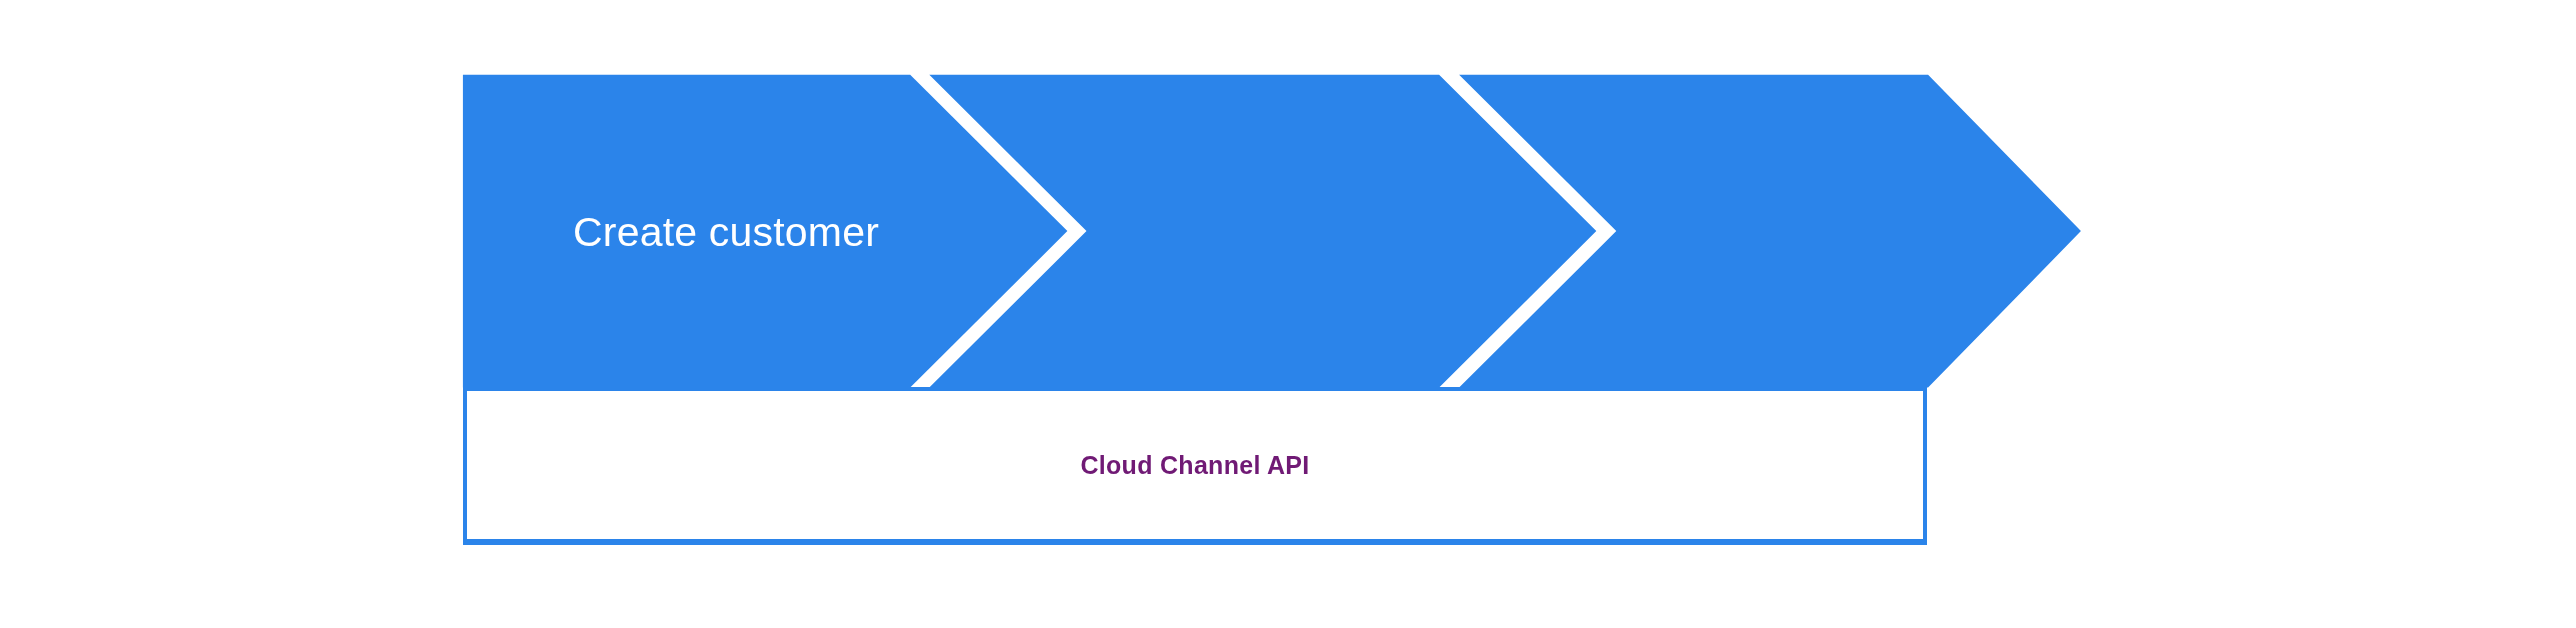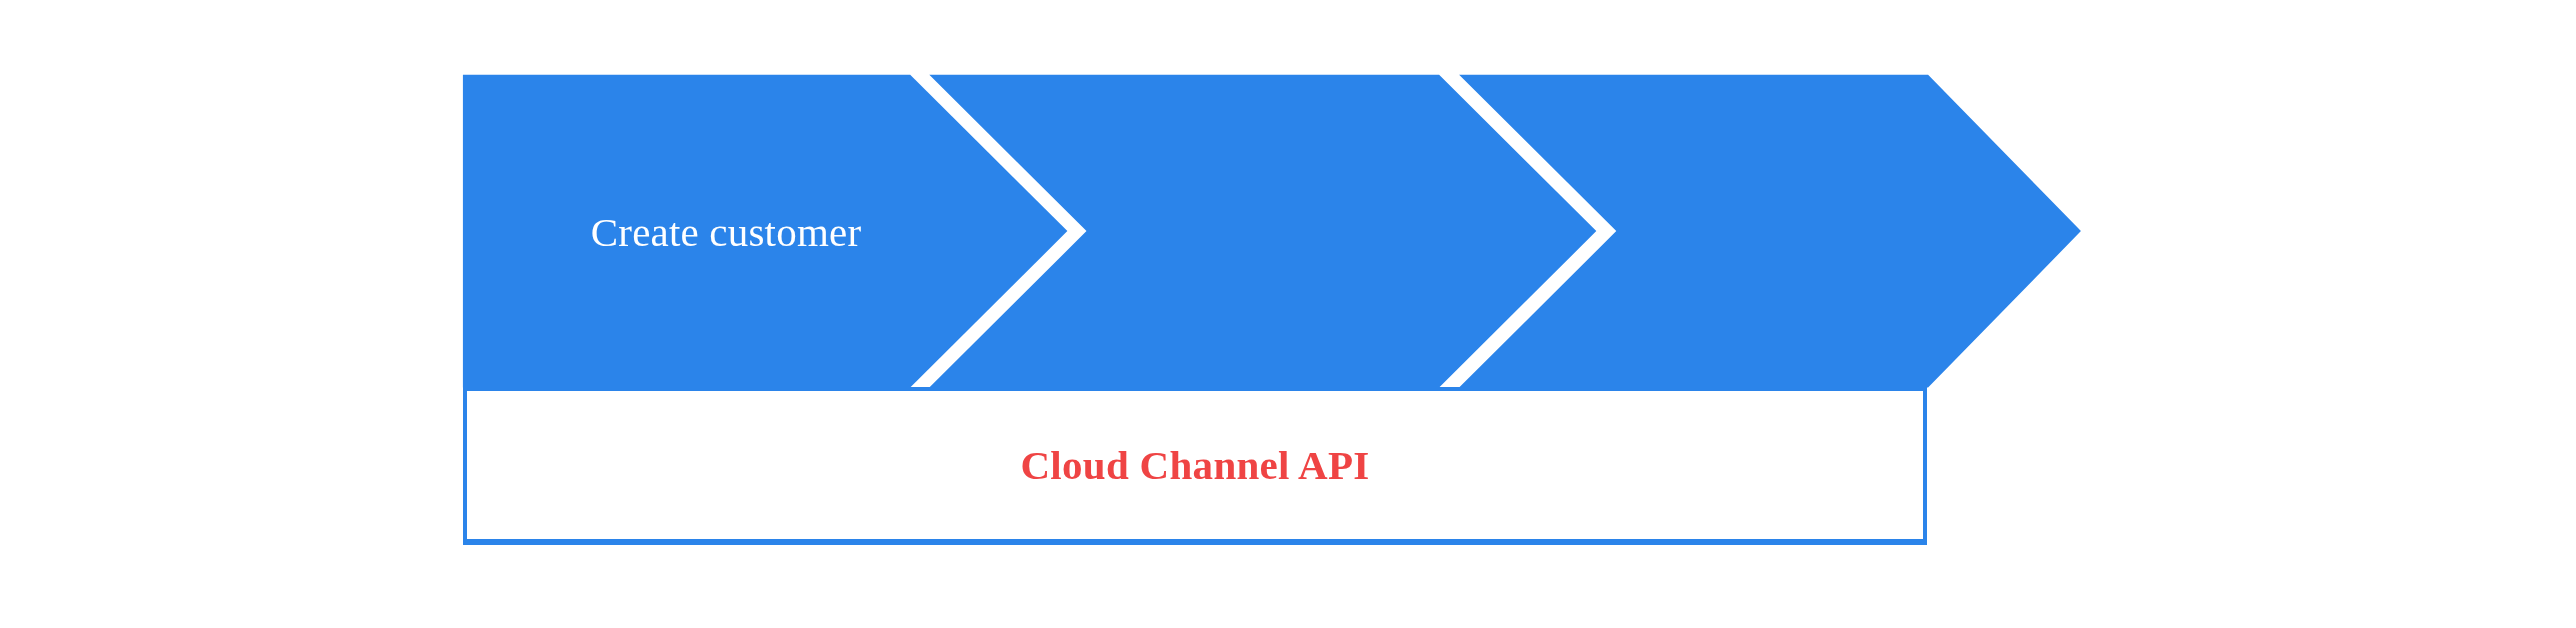--- a/index.html
+++ b/index.html
@@ -6,21 +6,21 @@
     margin: 0;
     padding: 0;
     background: #ffffff;
   }
   .canvas {
     position: relative;
     width: 2576px;
     height: 629px;
     background: #ffffff;
     overflow: hidden;
-    font-family: Liberation Serif, serif;
+    font-family: Liberation Sans, sans-serif;
   }
   .chevron-svg {
     position: absolute;
     left: 0;
     top: 0;
     width: 2576px;
     height: 629px;
     display: block;
   }
   .chevron-svg polygon {
@@ -48,22 +48,22 @@
     height: 158px;
     box-sizing: border-box;
     background: #ffffff;
     border: 4.3px solid #2b84ea;
     border-bottom-width: 6px;
     display: flex;
     align-items: center;
     justify-content: center;
   }
   .api-bar-label {
-    color: #ef4444;
-    font-size: 41px;
+    color: #701a75;
+    font-size: 25px;
     font-weight: 700;
     letter-spacing: 0.3px;
   }
 </style>
 </head>
 <body>
 
 <div class="canvas">
 
   <svg class="chevron-svg" viewBox="0 0 2966 724" xmlns="http://www.w3.org/2000/svg">

